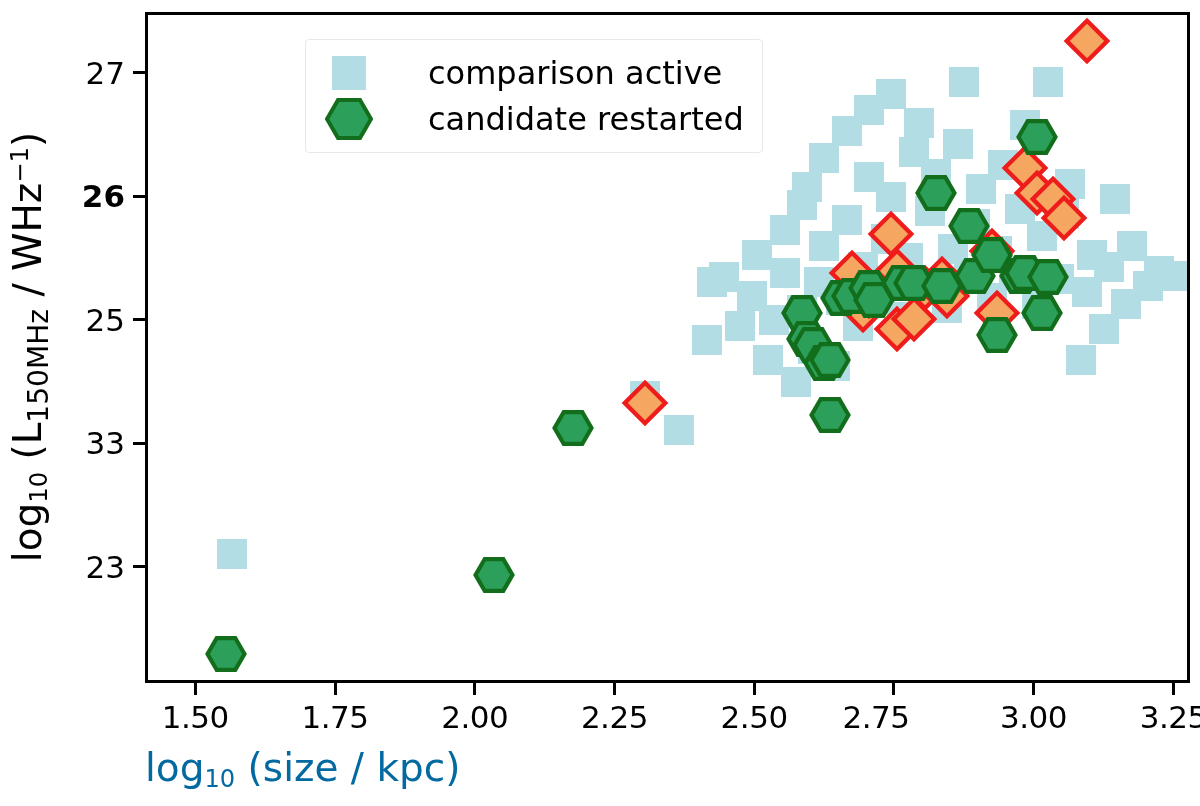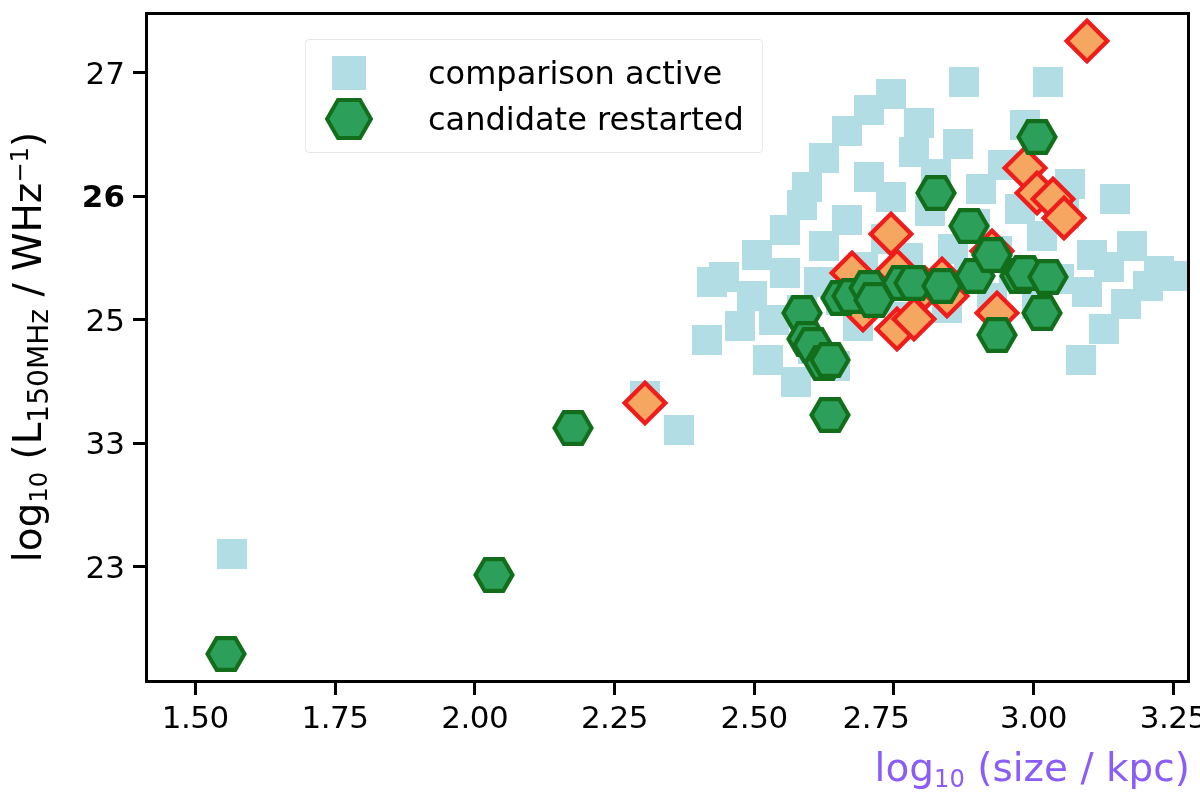--- a/index.html
+++ b/index.html
@@ -25,22 +25,22 @@
   
   .xtick{position:absolute;top:683px;width:3px;height:12px;background:#000;}
   .ytick{position:absolute;left:133px;width:12px;height:3px;background:#000;}
   .xticklabel{position:absolute;top:699px;transform:translateX(-50%);
     font-size:31px;color:#000;white-space:nowrap;letter-spacing:-0.5px;}
   .yticklabel{position:absolute;right:1075px;transform:translateY(-50%);
     font-size:31px;color:#000;white-space:nowrap;}
 
   
   #xlabel{
-    position:absolute;left:145px;top:745px;width:1045px;text-align:right;
-    font-size:39px;color:#8b5cf6;white-space:nowrap;
+    position:absolute;left:145px;top:745px;width:1045px;text-align:left;
+    font-size:39px;color:#0369a1;white-space:nowrap;
   }
   #ylabel-wrap{
     position:absolute;left:0px;top:0px;width:60px;height:695px;
     display:flex;align-items:center;justify-content:center;
   }
   #ylabel{
     transform:rotate(-90deg);
     font-size:39px;color:#000;white-space:nowrap;
   }
   .sub{font-size:0.62em;vertical-align:-0.25em;}

